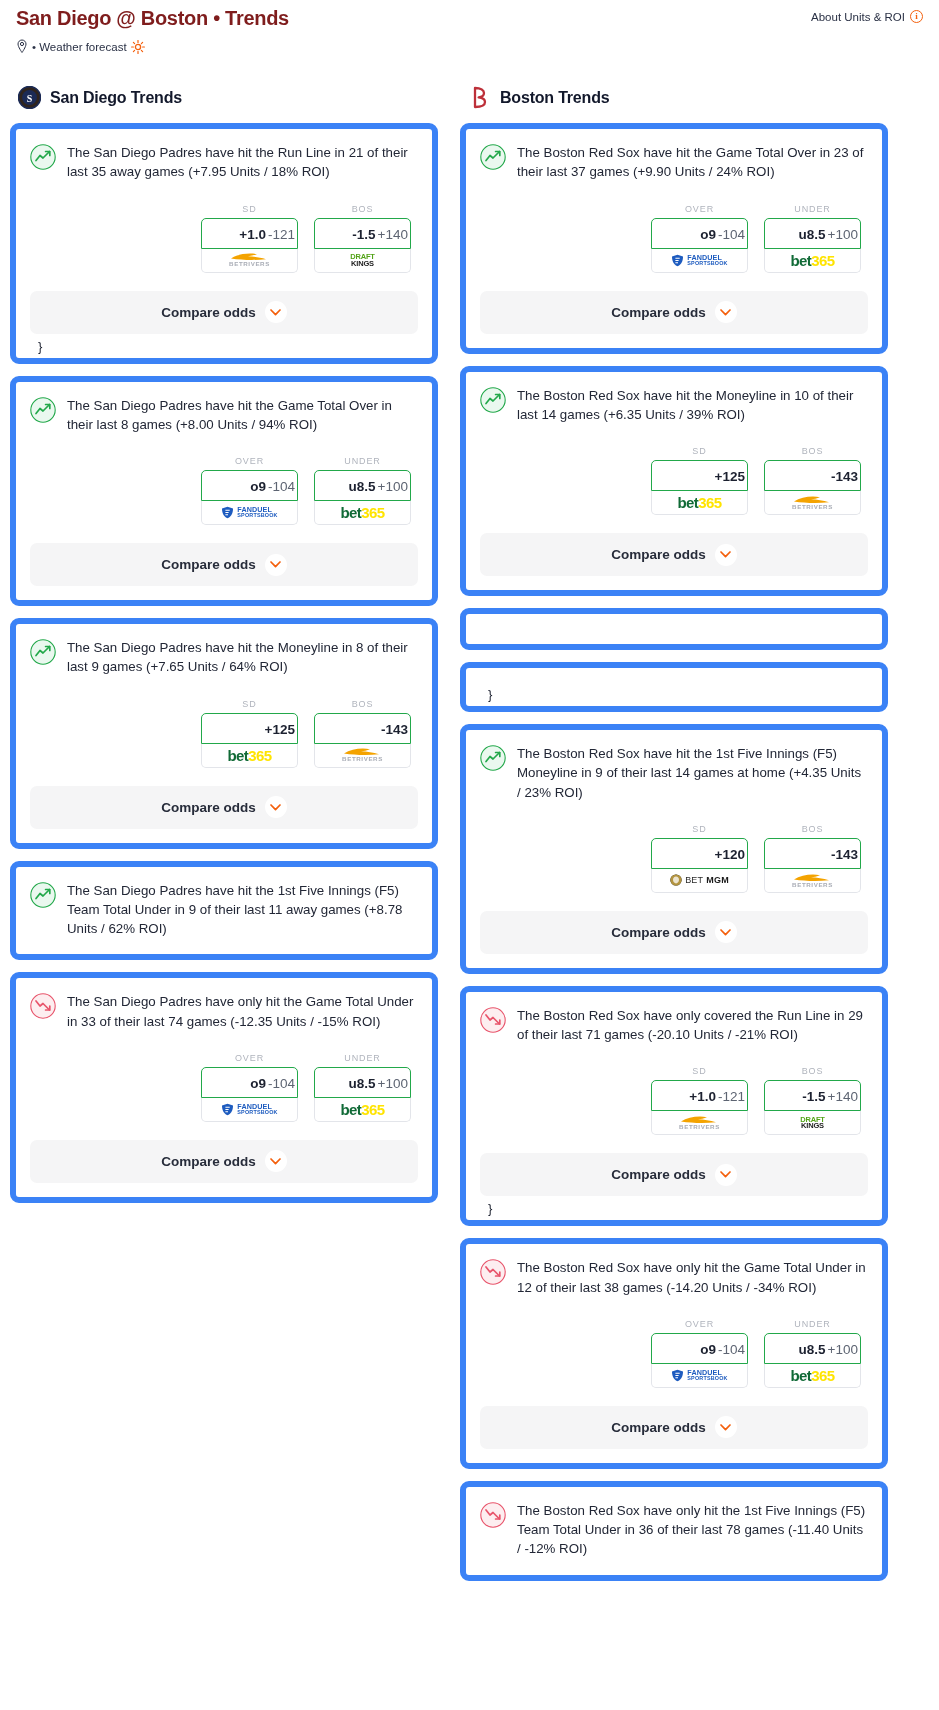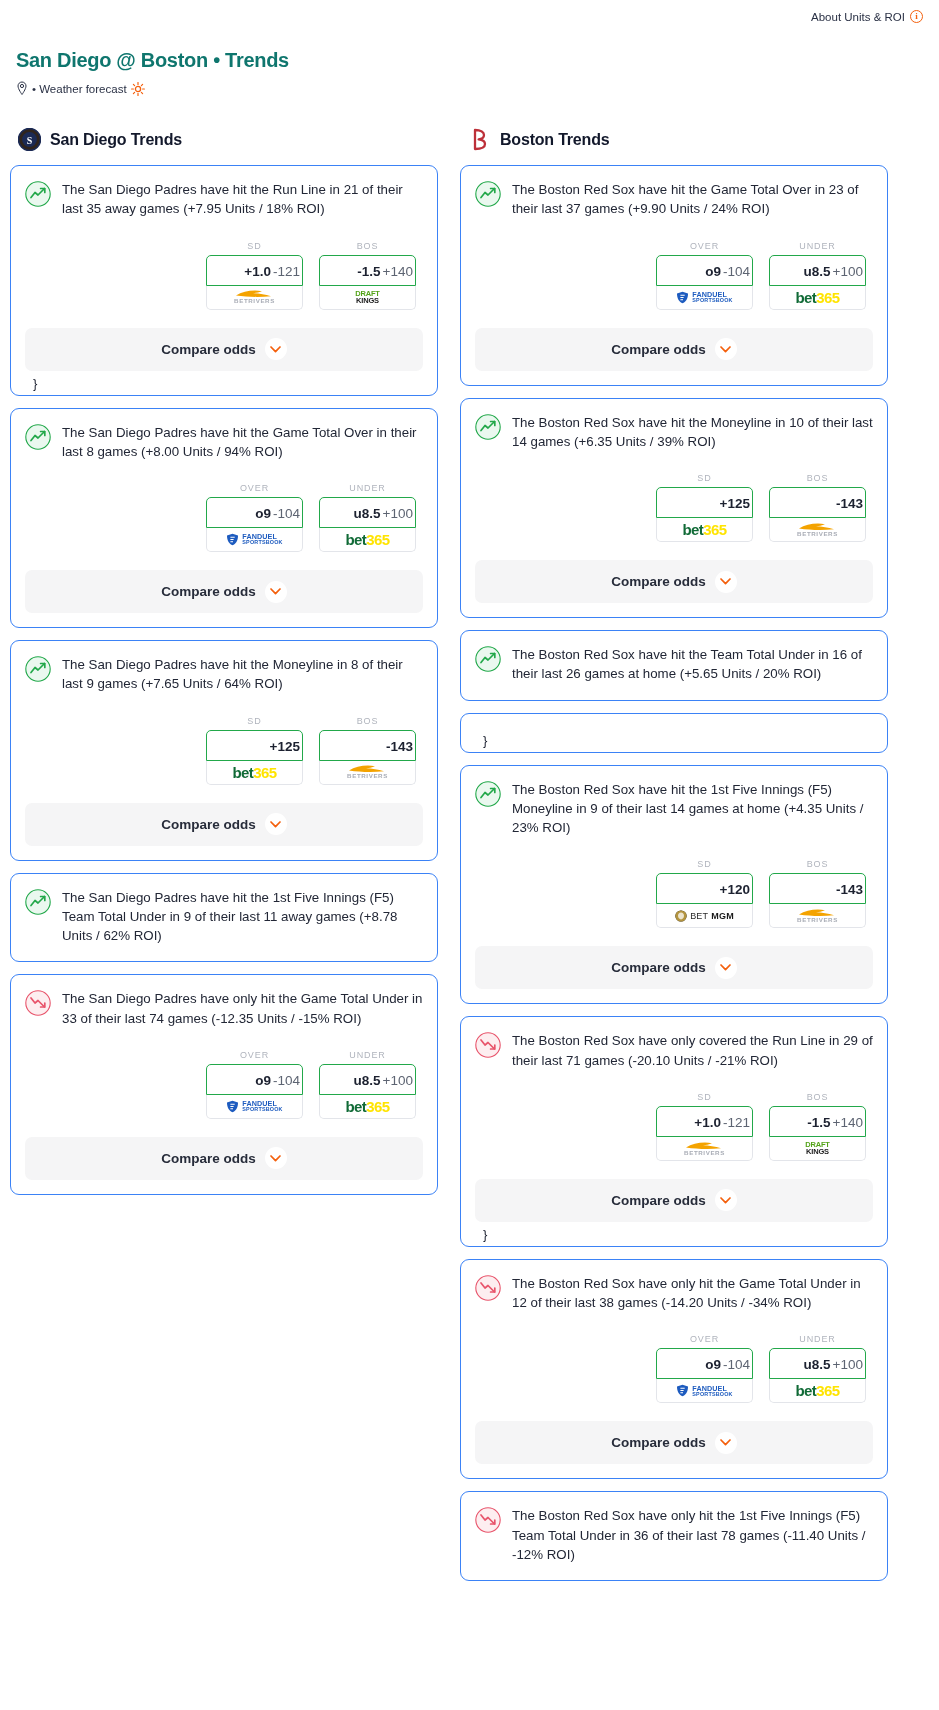--- a/index.html
+++ b/index.html
@@ -12,21 +12,21 @@
   }
   .page { width: 939px; position: relative; padding: 0 10px 10px 10px; }
 
   
   .header-row {
     display: flex; align-items: flex-start; justify-content: space-between;
     padding: 6px 6px 0 6px;
   }
   .page-title {
     font-size: 20px; font-weight: 700; letter-spacing: -0.3px;
-    color: #0f766e; line-height: 1.25; margin-top: 42px;
+    color: #7f1d1d; line-height: 1.25;
   }
   .about-link {
     display: flex; align-items: center; gap: 5px;
     font-size: 11.5px; color: #2a3145; white-space: nowrap; margin-top: 4px;
     cursor: pointer;
   }
   .info-badge {
     width: 13px; height: 13px; border-radius: 50%;
     border: 1.3px solid #f4600d; color: #f4600d;
     font-size: 9px; line-height: 11px; text-align: center; font-weight: 700;
@@ -43,21 +43,21 @@
   
   .columns { display: flex; gap: 22px; margin-top: 32px; align-items: flex-start; }
   .col { width: 428px; }
 
   .col-head { display: flex; align-items: center; gap: 9px; padding-left: 8px; margin-bottom: 14px; }
   .col-head-title { font-size: 16px; font-weight: 700; color: #12182b; letter-spacing: -0.2px; }
   .team-logo { width: 23px; height: 23px; flex: 0 0 auto; }
 
   
   .card {
-    border: 1px solid #3b82f6; border-radius: 9px;
+    border: 6px solid #3b82f6; border-radius: 9px;
     background: #fff; margin-bottom: 12px; padding: 14px 14px 0 14px;
     overflow: hidden;
   }
   .card-top { display: flex; gap: 11px; align-items: flex-start; }
   .trend-icon { width: 26px; height: 26px; flex: 0 0 auto; margin-top: 1px; }
   .trend-text { font-size: 13.3px; line-height: 1.45; color: #222736; }
 
   .odds-row {
     display: flex; gap: 16px; justify-content: flex-end;
     margin-top: 22px; padding-right: 7px;
@@ -447,28 +447,20 @@
               <span class="chev-circle">
                 <svg class="chev" viewBox="0 0 11 7">
                   <path d="M1 1 L5.5 5.6 L10 1" fill="none" stroke="#f4600d" stroke-width="1.7" stroke-linecap="round" stroke-linejoin="round"></path>
                 </svg>
               </span>
             </div>
           </div>
           <div class="card-pad-bottom"></div>
         </div>
         <div class="card">
-          <div class="card-top">
-            <span class="trend-icon"><svg viewBox="0 0 26 26" width="26" height="26">
-                <circle cx="13" cy="13" r="12.2" fill="#eaf8ef" stroke="#22a84a" stroke-width="1.1"></circle>
-                <path d="M6 16.5 L10 11.5 L13 14 L19.5 7.5" fill="none" stroke="#22a84a" stroke-width="1.7" stroke-linecap="round" stroke-linejoin="round"></path>
-                <path d="M15.6 7.5 L19.8 7.5 L19.8 11.4" fill="none" stroke="#22a84a" stroke-width="1.7" stroke-linecap="round" stroke-linejoin="round"></path>
-              </svg></span>
-            <div class="trend-text">The Boston Red Sox have hit the Team Total Under in 16 of their last 26 games at home (+5.65 Units / 20% ROI)</div>
-          </div>
           <div class="card-pad-small"></div>
         </div>
         <div class="card">
           <div class="stray">}</div>
         </div>
         <div class="card">
           <div class="card-top">
             <span class="trend-icon"><svg viewBox="0 0 26 26" width="26" height="26">
                 <circle cx="13" cy="13" r="12.2" fill="#eaf8ef" stroke="#22a84a" stroke-width="1.1"></circle>
                 <path d="M6 16.5 L10 11.5 L13 14 L19.5 7.5" fill="none" stroke="#22a84a" stroke-width="1.7" stroke-linecap="round" stroke-linejoin="round"></path>

